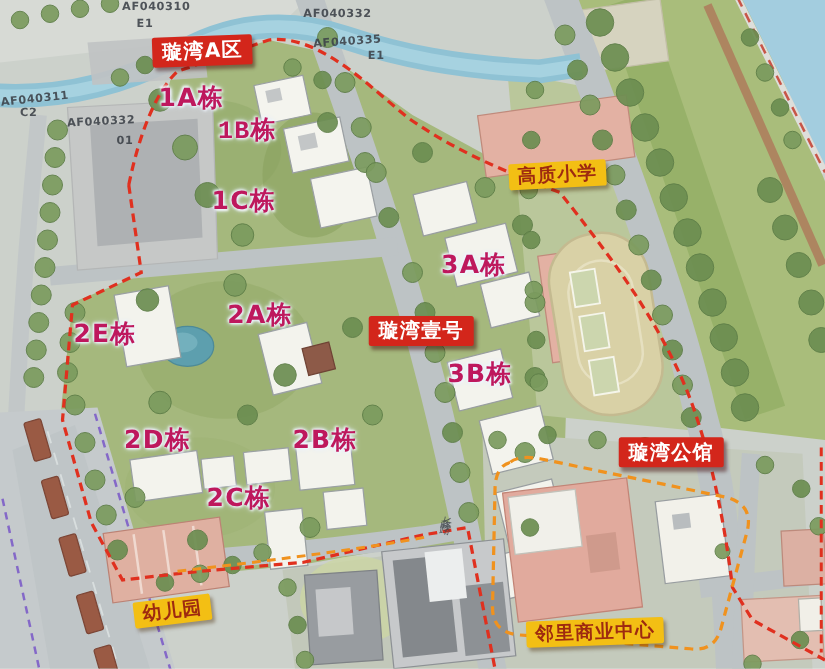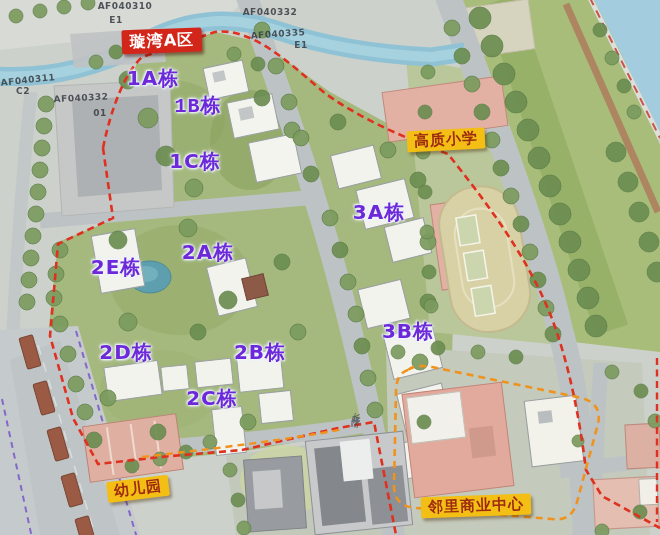--- a/index.html
+++ b/index.html
@@ -6,21 +6,21 @@
   .map-stage{position:relative;width:660px;height:535px;overflow:hidden;
     font-family:"DejaVu Sans",sans-serif;background:#ccd1cb;}
   .map-stage svg{position:absolute;left:0;top:0;}
   .lbl{position:absolute;white-space:nowrap;line-height:1.15;}
   .zone-lbl{background:#d3261b;color:#ffffff;font-weight:bold;font-size:16px;
     padding:3px 8px;letter-spacing:1px;border-radius:2px;
     box-shadow:2px 3px 3px rgba(60,0,0,.45);}
   .poi-lbl{background:#f3bf14;color:#9e2a10;font-weight:bold;font-size:15px;
     padding:2px 7px;letter-spacing:1px;border-radius:2px;
     box-shadow:2px 3px 3px rgba(70,40,0,.4);}
-  .bld-lbl{color:#6d28d9;font-weight:bold;font-size:20px;letter-spacing:1px;
+  .bld-lbl{color:#be185d;font-weight:bold;font-size:20px;letter-spacing:1px;
     text-shadow:0 0 3px #eaf2ff,0 0 5px #dce9fb,1px 1px 2px rgba(255,255,255,.95),
     -1px -1px 2px rgba(255,255,255,.9);}
   .code-lbl{color:#3c4148;font-size:9px;font-weight:bold;opacity:.88;letter-spacing:.5px;}
   .road-lbl{color:#3f454a;font-size:9px;writing-mode:vertical-rl;letter-spacing:3px;opacity:.85;}
 </style>
 </head>
 <body>
 
 <div class="map-stage">
 
@@ -280,35 +280,37 @@
   <g fill="none">
     <path d="M103,148 C112,104 126,72 142,57 L215,32 C242,28 272,48 300,72 L326,94 C366,122 406,138 448,154 C486,202 536,266 558,336 C570,372 580,420 586,470 L602,496 L660,528" stroke="#e0301f" stroke-width="2.6" stroke-dasharray="7 4.5"></path>
     <path d="M103,148 L113,218 L58,244 L50,336 L73,418 L98,464 L160,457 L242,450 L338,428 L374,422 L396,535" stroke="#e0301f" stroke-width="2.6" stroke-dasharray="7 4.5"></path>
     <path d="M657,358 L657,522" stroke="#e0301f" stroke-width="2.4" stroke-dasharray="7 4.5"></path>
     <path d="M408,370 C400,372 396,380 396,392 L394,486 C394,500 402,507 416,508 L552,519 C566,521 574,514 577,502 L598,424 C601,410 595,402 582,398 L432,367 C422,365 412,366 408,370 Z" stroke="#f0921e" stroke-width="2.6" stroke-dasharray="7 5"></path>
     <path d="M142,457 C220,448 292,439 344,429" stroke="#f0921e" stroke-width="2.4" stroke-dasharray="7 5"></path>
   </g>
 </svg>
 
 <div class="lbl zone-lbl" style="left:162px;top:41px;transform:translate(-50%,-50%) rotate(-2deg);">璇湾A区</div>
+<div class="lbl zone-lbl" style="left:337px;top:265px;transform:translate(-50%,-50%);">璇湾壹号</div>
+<div class="lbl zone-lbl" style="left:537px;top:362px;transform:translate(-50%,-50%);">璇湾公馆</div>
 
 <div class="lbl poi-lbl" style="left:446px;top:140px;transform:translate(-50%,-50%) rotate(-3deg);">高质小学</div>
 <div class="lbl poi-lbl" style="left:138px;top:489px;transform:translate(-50%,-50%) rotate(-7deg);">幼儿园</div>
 <div class="lbl poi-lbl" style="left:476px;top:506px;transform:translate(-50%,-50%) rotate(-2deg);">邻里商业中心</div>
 
 <div class="lbl bld-lbl" style="left:153px;top:78px;transform:translate(-50%,-50%);">1A栋</div>
 <div class="lbl bld-lbl" style="left:198px;top:106px;transform:translate(-50%,-50%);font-family:Liberation Mono, monospace;">1B栋</div>
 <div class="lbl bld-lbl" style="left:195px;top:161px;transform:translate(-50%,-50%);text-align:right;">1C栋</div>
 <div class="lbl bld-lbl" style="left:208px;top:252px;transform:translate(-50%,-50%);">2A栋</div>
-<div class="lbl bld-lbl" style="left:116px;top:267px;transform:translate(-50%,-50%);">2E栋</div>
+<div class="lbl bld-lbl" style="left:84px;top:267px;transform:translate(-50%,-50%);">2E栋</div>
 <div class="lbl bld-lbl" style="left:126px;top:352px;transform:translate(-50%,-50%);">2D栋</div>
 <div class="lbl bld-lbl" style="left:260px;top:352px;transform:translate(-50%,-50%);">2B栋</div>
-<div class="lbl bld-lbl" style="left:191px;top:398px;transform:translate(-50%,-50%);margin-left:21px;">2C栋</div>
+<div class="lbl bld-lbl" style="left:191px;top:398px;transform:translate(-50%,-50%);">2C栋</div>
 <div class="lbl bld-lbl" style="left:379px;top:212px;transform:translate(-50%,-50%);text-align:center;">3A栋</div>
-<div class="lbl bld-lbl" style="left:408px;top:299px;transform:translate(-50%,-50%);margin-top:32px;">3B栋</div>
+<div class="lbl bld-lbl" style="left:384px;top:299px;transform:translate(-50%,-50%);">3B栋</div>
 
 <div class="lbl code-lbl" style="left:125px;top:6px;transform:translate(-50%,-50%);text-align:right;">AF040310</div>
 <div class="lbl code-lbl" style="left:116px;top:20px;transform:translate(-50%,-50%);">E1</div>
 <div class="lbl code-lbl" style="left:270px;top:12px;transform:translate(-50%,-50%);">AF040332</div>
 <div class="lbl code-lbl" style="left:278px;top:34px;transform:translate(-50%,-50%) rotate(-4deg);">AF040335</div>
 <div class="lbl code-lbl" style="left:301px;top:45px;transform:translate(-50%,-50%);">E1</div>
 <div class="lbl code-lbl" style="left:28px;top:80px;transform:translate(-50%,-50%) rotate(-6deg);">AF040311</div>
 <div class="lbl code-lbl" style="left:23px;top:91px;transform:translate(-50%,-50%);">C2</div>
 <div class="lbl code-lbl" style="left:81px;top:98px;transform:translate(-50%,-50%) rotate(-3deg);">AF040332</div>
 <div class="lbl code-lbl" style="left:100px;top:113px;transform:translate(-50%,-50%);">01</div>

